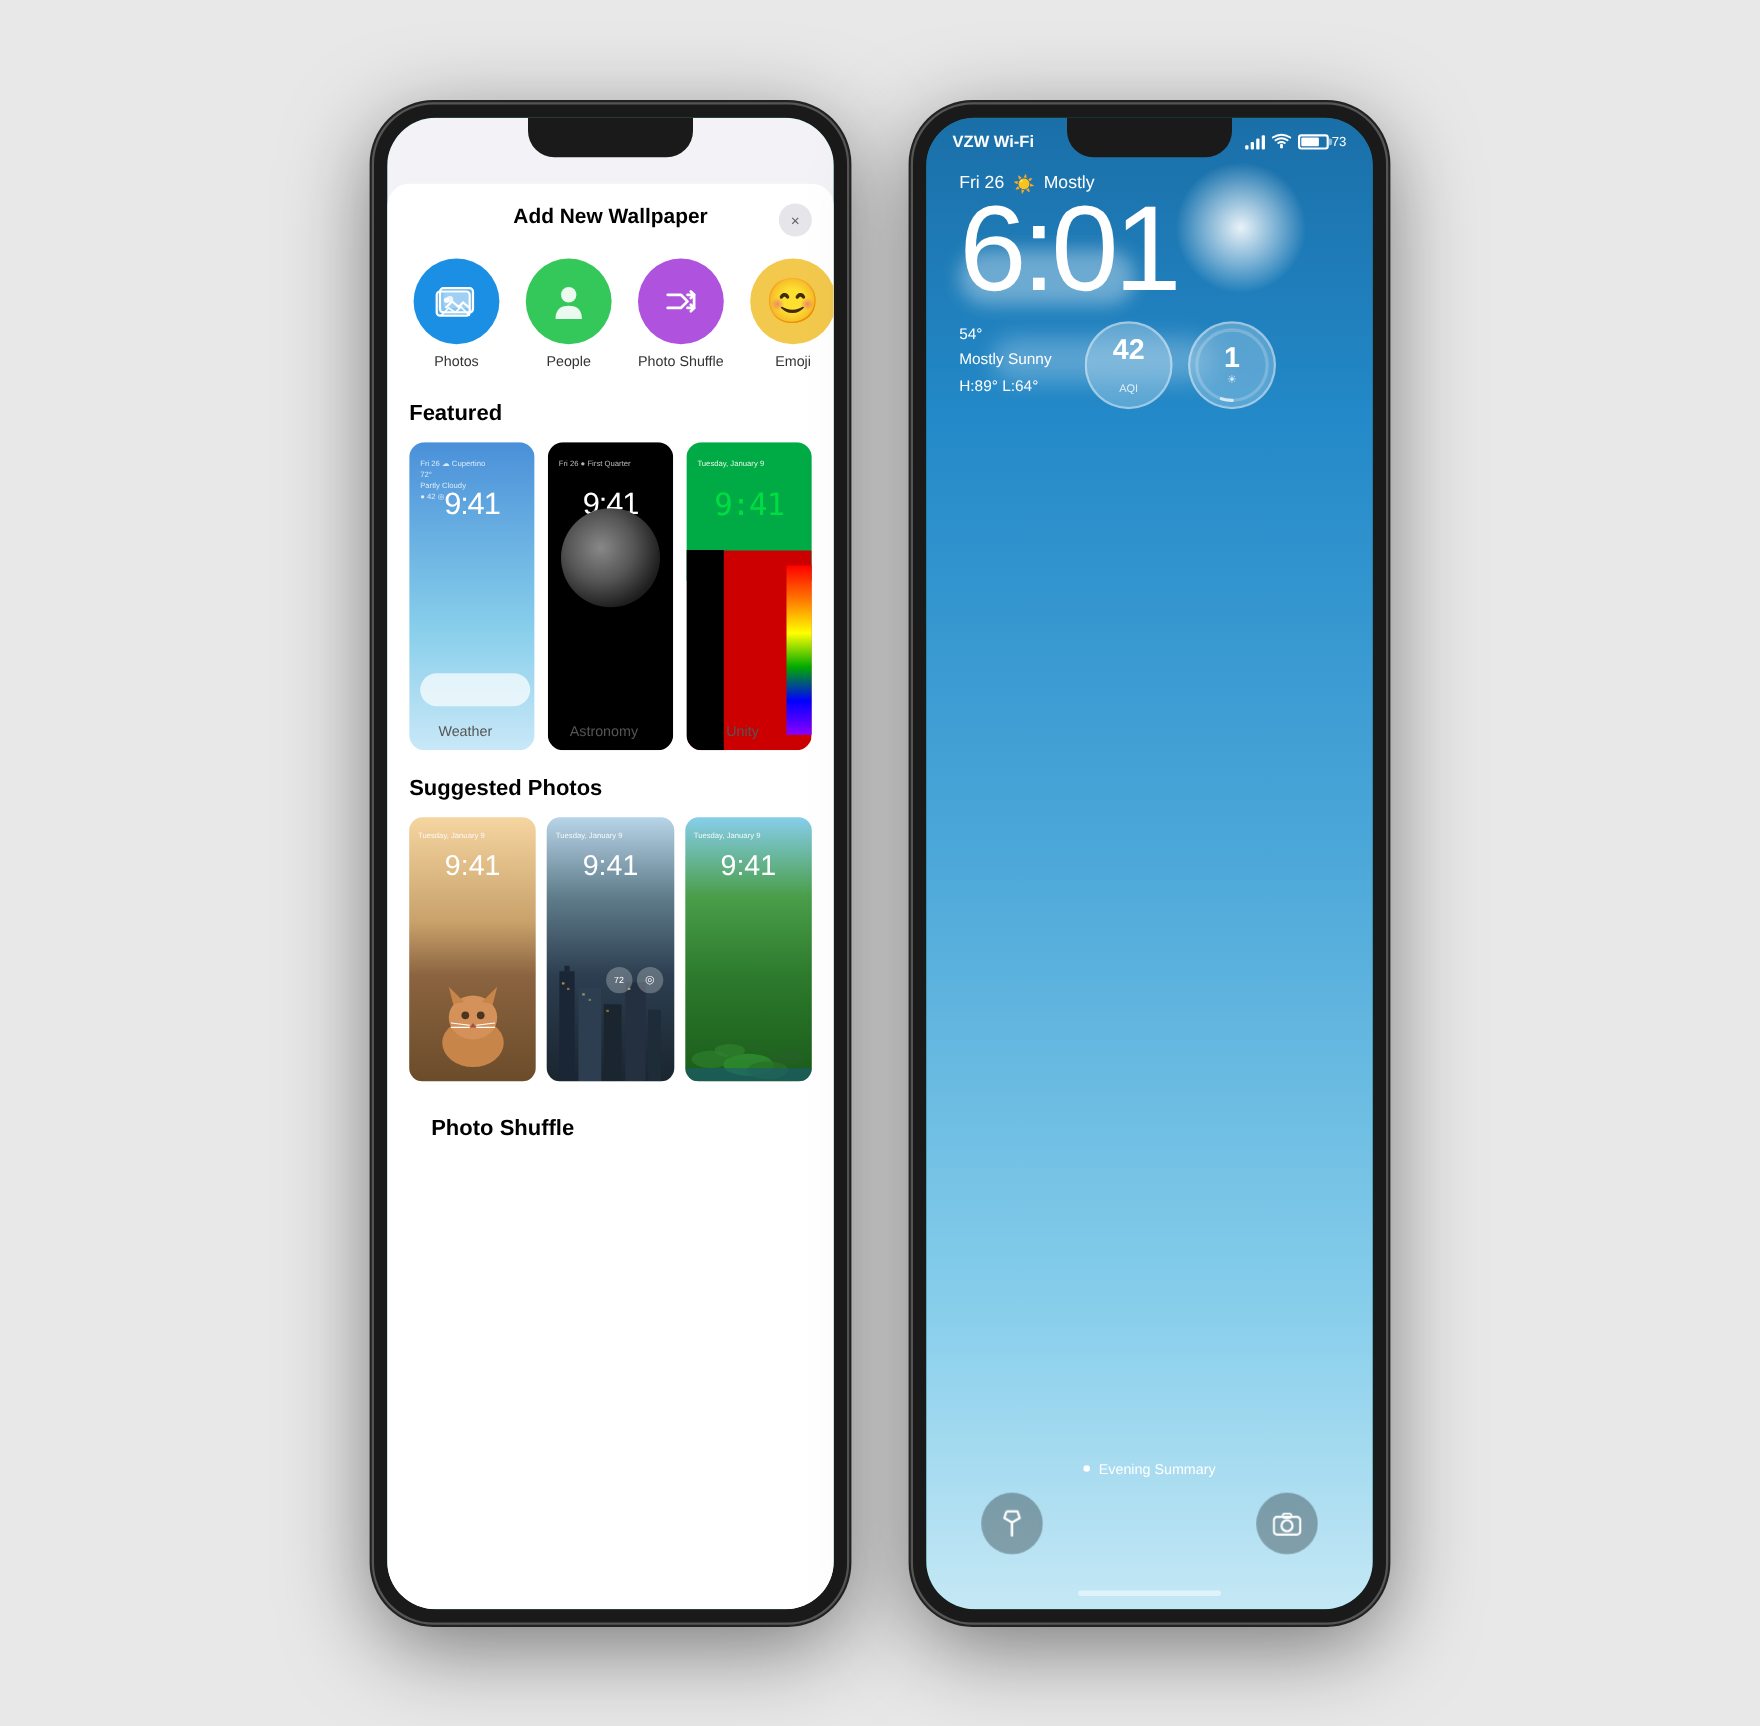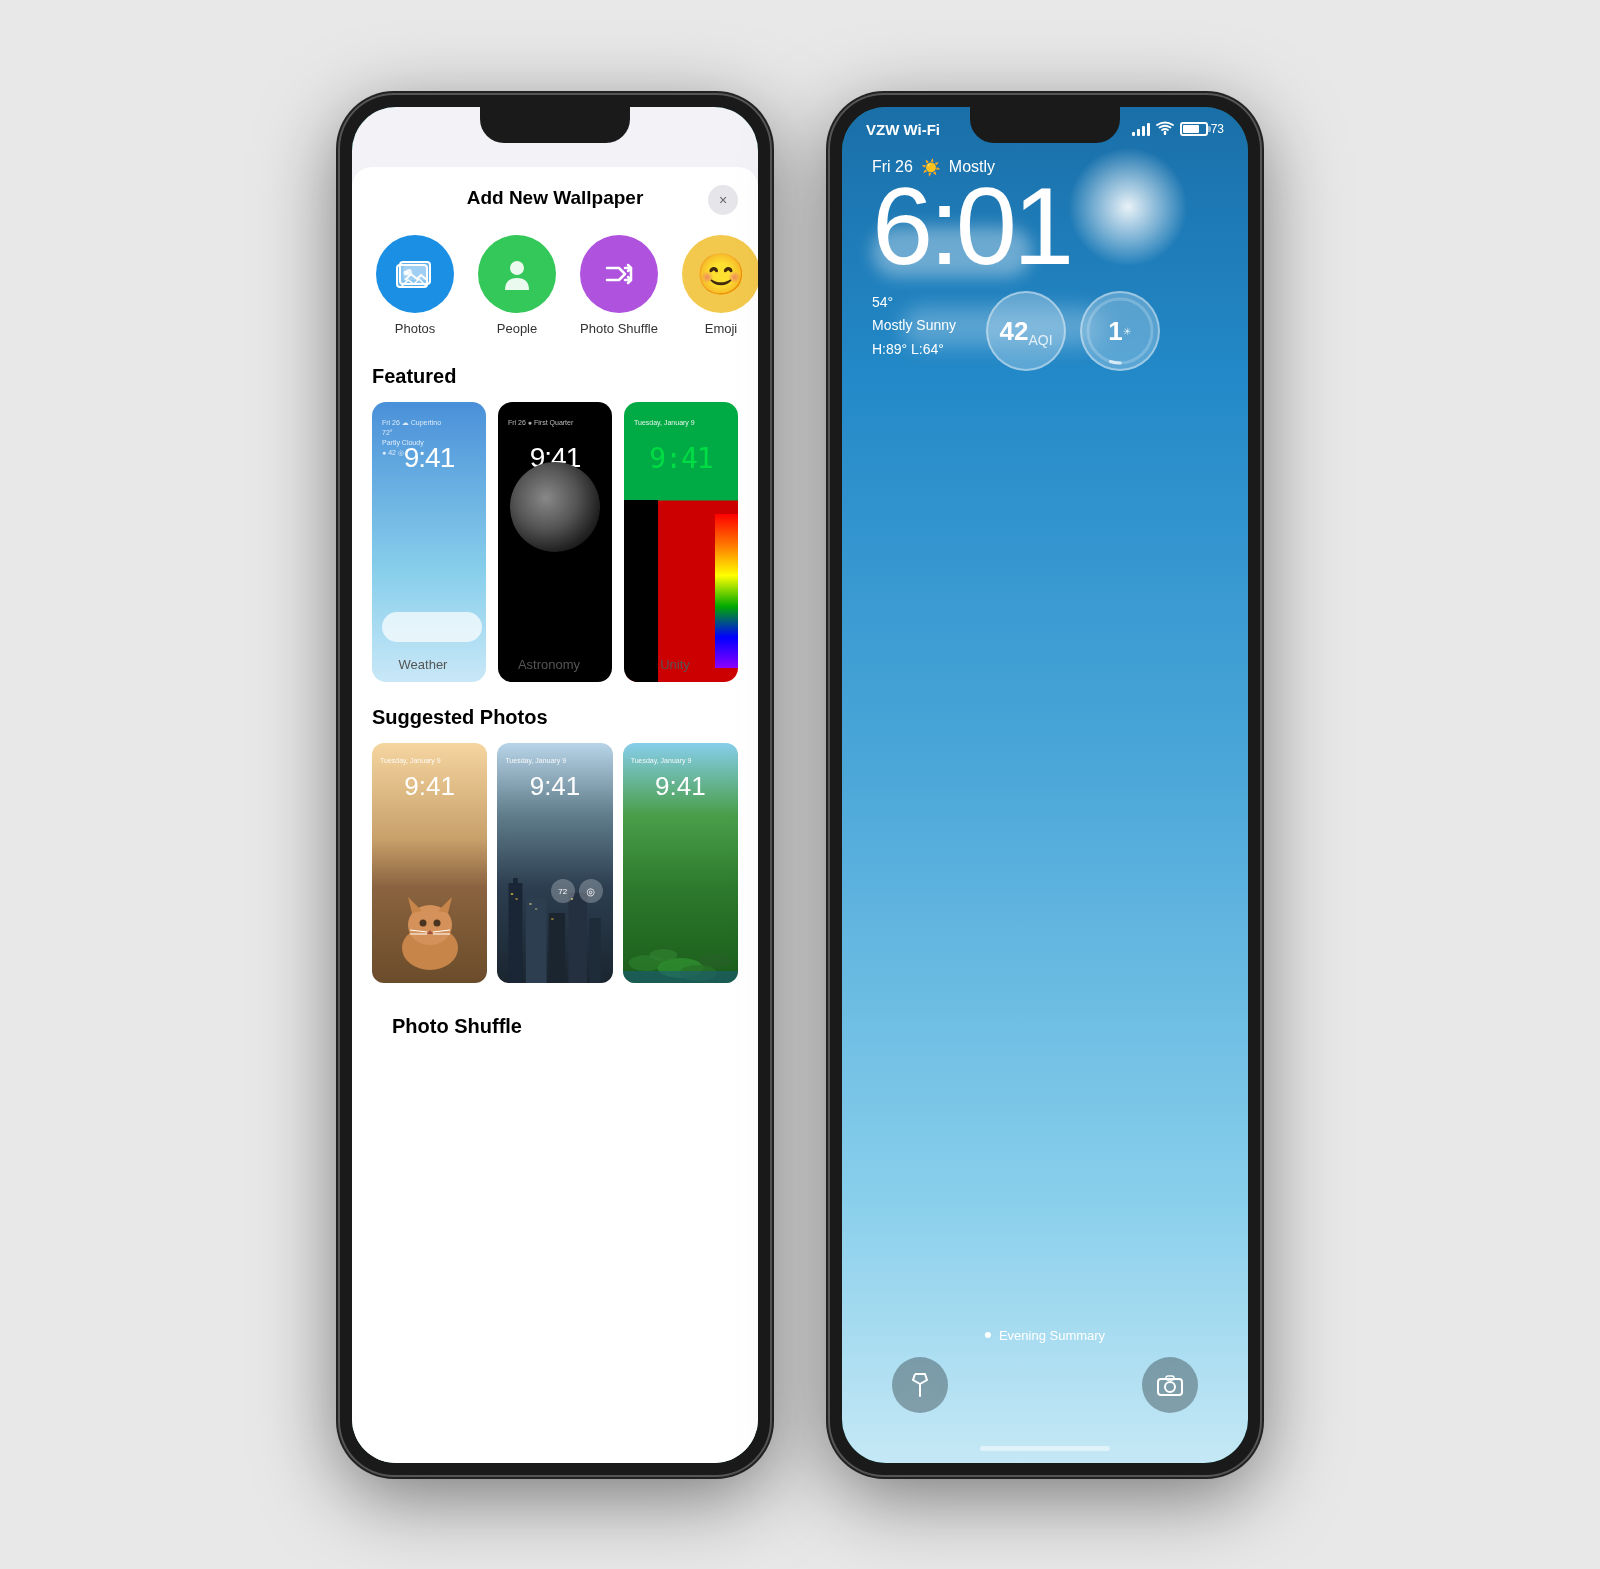--- a/index.html
+++ b/index.html
@@ -388,35 +388,35 @@
       gap: 14px;
     }
 
     .ls-widget {
       width: 80px;
       height: 80px;
       border-radius: 50%;
       background: rgba(255,255,255,0.25);
       backdrop-filter: blur(8px);
       display: flex;
-      flex-direction: row;
+      flex-direction: column;
       align-items: center;
       justify-content: center;
       border: 2px solid rgba(255,255,255,0.4);
     }
 
     .widget-num {
       font-size: 26px;
       font-weight: 600;
       color: white;
       line-height: 1;
     }
 
     .widget-label {
-      font-size: 14px;
+      font-size: 10px;
       color: rgba(255,255,255,0.8);
       margin-top: 18px;
     }
 
     .ls-bottom-bar {
       position: absolute;
       bottom: 50px;
       left: 0;
       right: 0;
       display: flex;

